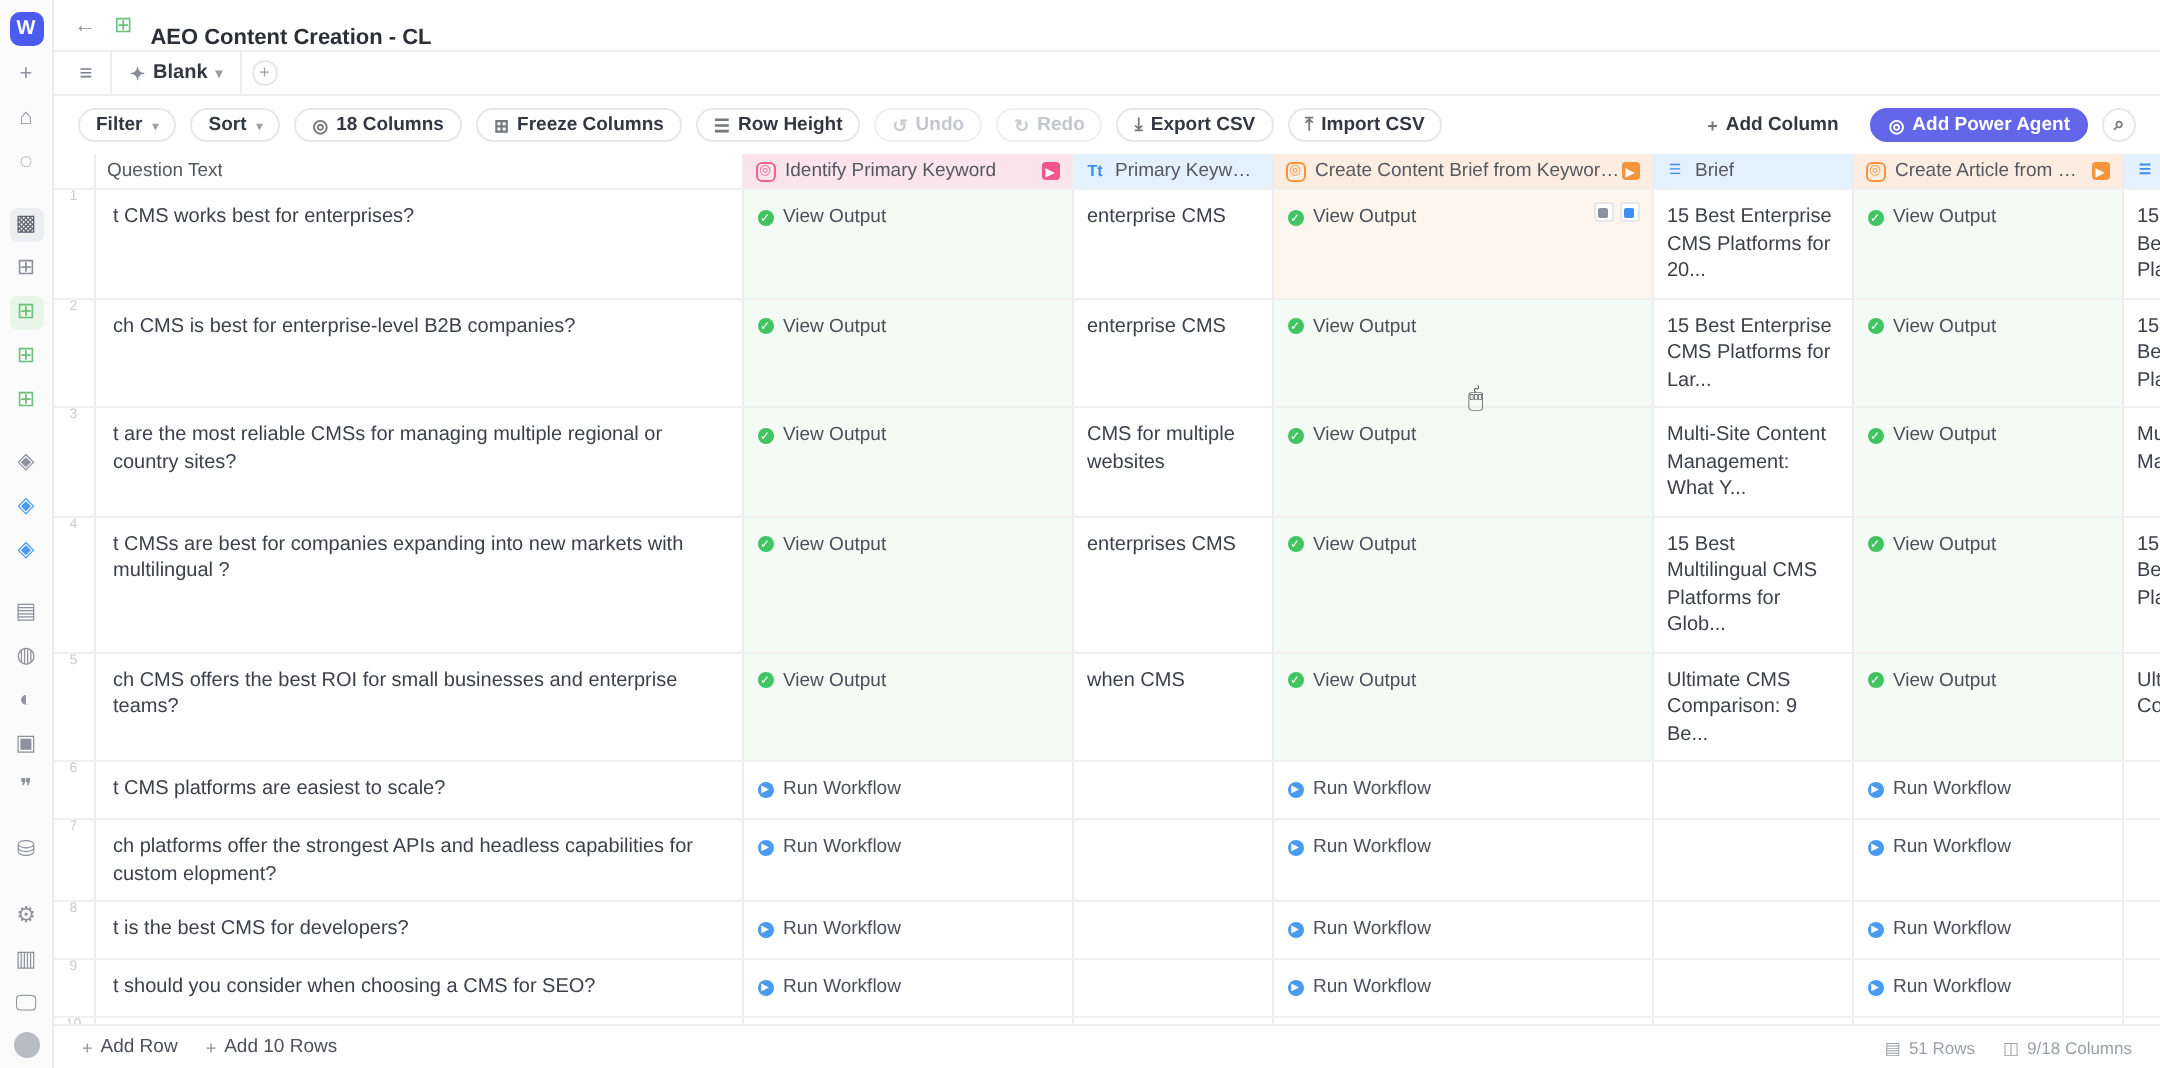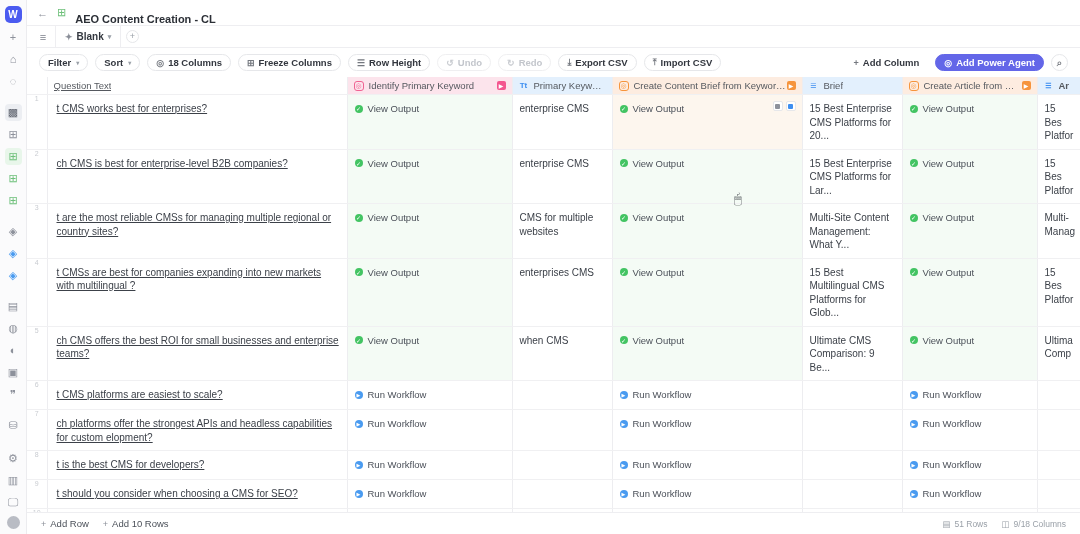--- a/index.html
+++ b/index.html
@@ -108,42 +108,42 @@
     text-align:left; border-bottom:1px solid #e9e9ec; position:relative;
   }
   .hd { display:flex;align-items:center;gap:5px;padding:0 6px;height:17px; white-space:nowrap; }
   .hd .lbl { overflow:hidden; text-overflow:ellipsis; }
   .hd .badge {
     margin-left:auto; width:9px;height:9px;border-radius:2px;
     display:flex;align-items:center;justify-content:center;
     font-size:6px; color:#fff; flex:0 0 9px;
   }
   th.c-gutter { width:20px; border-right:1px solid #ededf0; background:#fff;}
-  th.c-q      { width:300px;text-decoration:underline; }
+  th.c-q      { width:324px; }
   th.c-ipk    { width:165px; background:#fce4ec; }
   th.c-pk     { width:100px; background:#e3f0fd;margin-top:32px; }
   th.c-ccb    { width:190px; background:#fdece0; }
   th.c-brief  { width:100px; background:#e3f0fd;margin-top:20px; }
   th.c-car    { width:135px; background:#fdece0; }
   th.c-art    { width:43px;  background:#e3f0fd;font-weight:bold; }
 
   .ico-sq {
     width:10px;height:10px;border-radius:3px;flex:0 0 10px;
     display:flex;align-items:center;justify-content:center;font-size:7px;line-height:1;
   }
   .ico-agent { border:1.4px solid currentColor; }
   .pinkc  { color:#f06292; }
   .orangec{ color:#f6943c; }
   .bluec  { color:#3d8ef0; }
 
   tbody td { font-size:10px; color:#3c4149; }
   td.g { width:20px; text-align:center; color:#c9ccd1; font-size:7px;
          padding-top:8px; background:#fff; }
   .cell { padding:7px 7px 6px 7px; line-height:1.35; }
-  .cell-q { padding-left:9px;text-decoration:underline; }
+  .cell-q { padding-left:9px; }
   tr.r { height:29px; }
 
   .run {
     display:flex; align-items:center; gap:5px; padding:8px 7px;
     font-size:9.5px; color:#4b5059;
   }
   .dot-g { width:8px;height:8px;border-radius:50%;background:#43c463;flex:0 0 8px;
            display:flex;align-items:center;justify-content:center;color:#fff;font-size:6px;}
   .dot-b { width:8px;height:8px;border-radius:50%;background:#4a9bf0;flex:0 0 8px;
            display:flex;align-items:center;justify-content:center;color:#fff;font-size:5px;}

